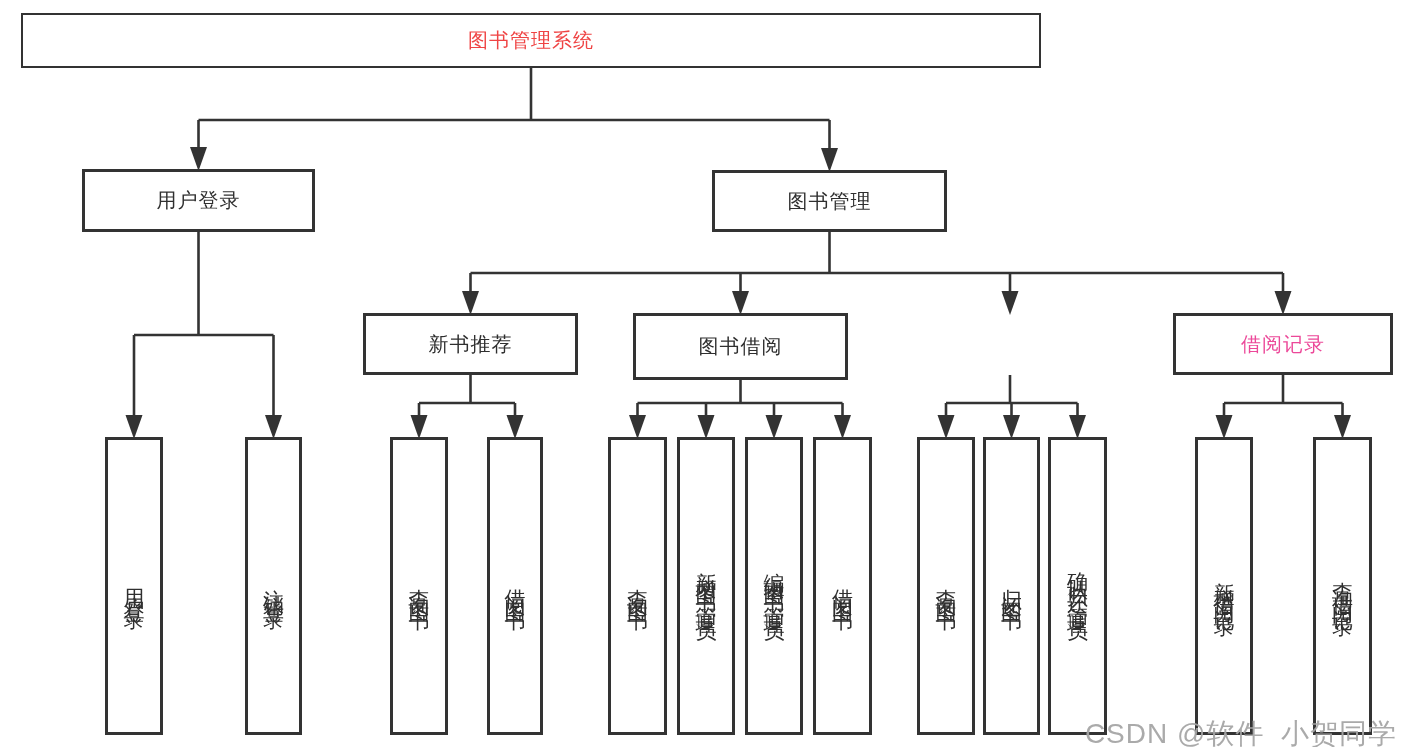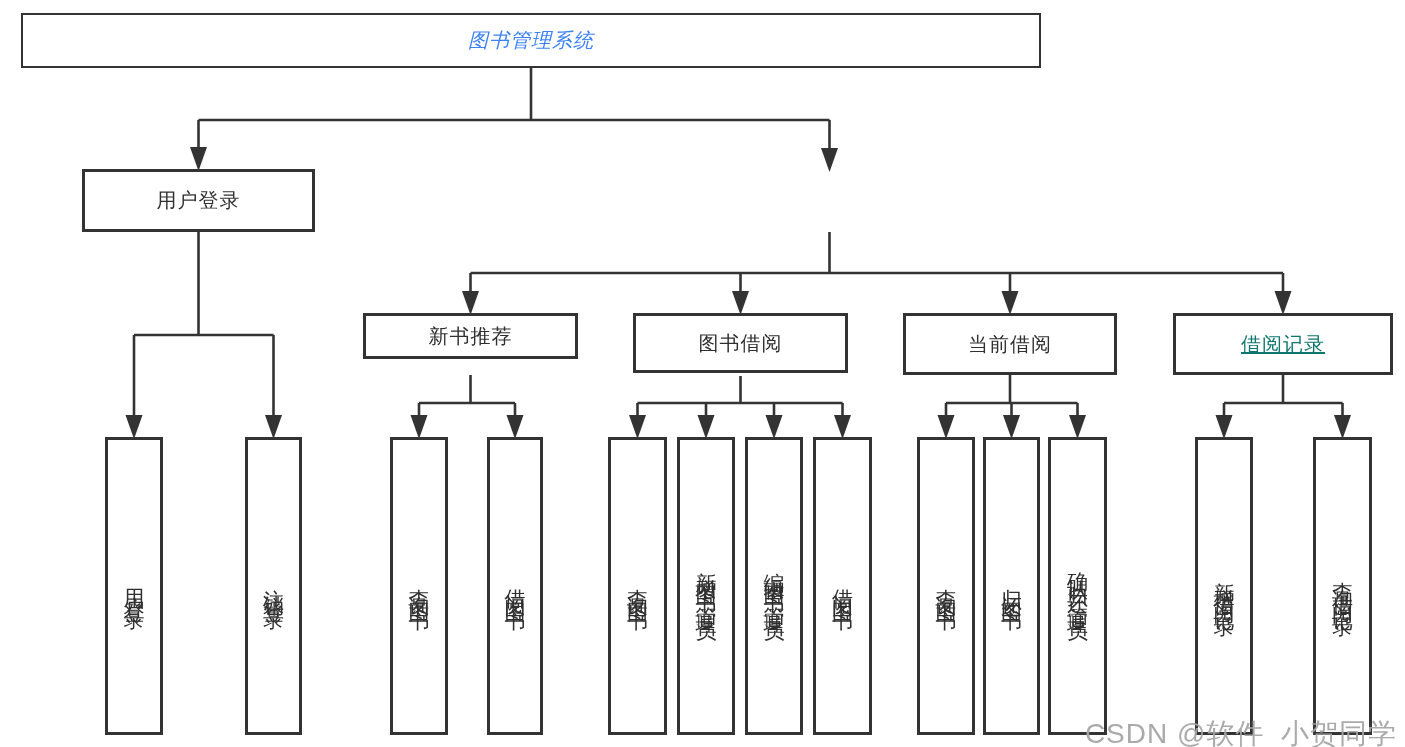--- a/index.html
+++ b/index.html
@@ -100,42 +100,42 @@
       <line x1="1283" y1="375" x2="1283" y2="403" stroke="#333333" stroke-width="2.6"></line>
       <line x1="1224" y1="403" x2="1342.5" y2="403" stroke="#333333" stroke-width="2.6"></line>
       <line x1="1224" y1="403" x2="1224" y2="421" stroke="#333333" stroke-width="2.6"></line>
       <polygon points="1224,439 1215.5,415 1232.5,415" fill="#333333"></polygon>
       <line x1="1342.5" y1="403" x2="1342.5" y2="421" stroke="#333333" stroke-width="2.6"></line>
       <polygon points="1342.5,439 1334,415 1351,415" fill="#333333"></polygon>
     </svg>
 
   <div class="watermark">CSDN @软件_小贺同学</div>
 <div class="node h root" style="left: 21px; top: 13px; width: 1020px; height: 55px; border-color: rgb(51, 51, 51);">
-      <span class="label" style="color: #3b82f6; font-style: italic;">图书管理系统</span>
+      <span class="label" style="color: #ef4444;">图书管理系统</span>
     </div>
     <div class="node h" style="left: 82px; top: 169px; width: 233px; height: 63px; border-color: rgb(51, 51, 51);">
       <span class="label" style="color: rgb(47, 47, 47);">用户登录</span>
+    </div>
+    <div class="node h" style="left: 712px; top: 170px; width: 235px; height: 62px; border-color: rgb(51, 51, 51);">
+      <span class="label" style="color: rgb(47, 47, 47);">图书管理</span>
     </div>
     <div class="node v" style="left: 105px; top: 437px; width: 58px; height: 298px; border-color: rgb(51, 51, 51);">
       <span class="label" style="color: rgb(47, 47, 47);">用户登录</span>
     </div>
     <div class="node v" style="left: 245px; top: 437px; width: 57px; height: 298px; border-color: rgb(51, 51, 51);">
       <span class="label" style="color: rgb(47, 47, 47);">注销登录</span>
     </div>
-    <div class="node h" style="left: 363px; top: 313px; width: 215px; height: 46px; border-color: rgb(51, 51, 51);">
+    <div class="node h" style="left: 363px; top: 313px; width: 215px; height: 62px; border-color: rgb(51, 51, 51);">
       <span class="label" style="color: rgb(47, 47, 47);">新书推荐</span>
     </div>
-    <div class="node h" style="left: 633px; top: 313px; width: 215px; height: 60px; border-color: rgb(51, 51, 51);">
+    <div class="node h" style="left: 633px; top: 313px; width: 215px; height: 67px; border-color: rgb(51, 51, 51);">
       <span class="label" style="color: rgb(47, 47, 47);">图书借阅</span>
     </div>
-    <div class="node h" style="left: 903px; top: 313px; width: 214px; height: 62px; border-color: rgb(51, 51, 51);">
-      <span class="label" style="color: rgb(47, 47, 47);">当前借阅</span>
-    </div>
     <div class="node h" style="left: 1173px; top: 313px; width: 220px; height: 62px; border-color: rgb(51, 51, 51);">
-      <span class="label" style="color: #0f766e; text-decoration: underline;">借阅记录</span>
+      <span class="label" style="color: #ec4899;">借阅记录</span>
     </div>
     <div class="node v" style="left: 390px; top: 437px; width: 58px; height: 298px; border-color: rgb(51, 51, 51);">
       <span class="label" style="color: rgb(47, 47, 47);">查询图书</span>
     </div>
     <div class="node v" style="left: 487px; top: 437px; width: 56px; height: 298px; border-color: rgb(51, 51, 51);">
       <span class="label" style="color: rgb(47, 47, 47);">借阅图书</span>
     </div>
     <div class="node v" style="left: 608px; top: 437px; width: 59px; height: 298px; border-color: rgb(51, 51, 51);">
       <span class="label" style="color: rgb(47, 47, 47);">查询图书</span>
     </div>

